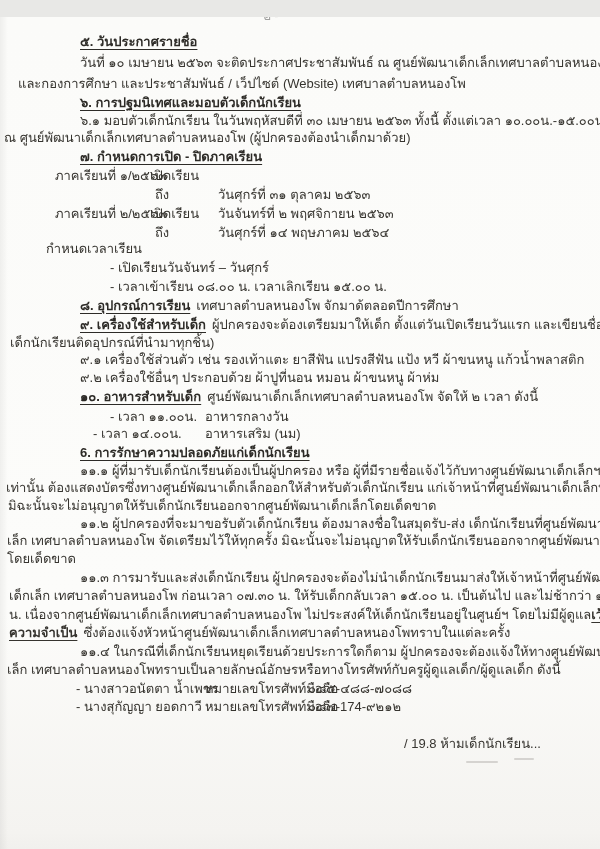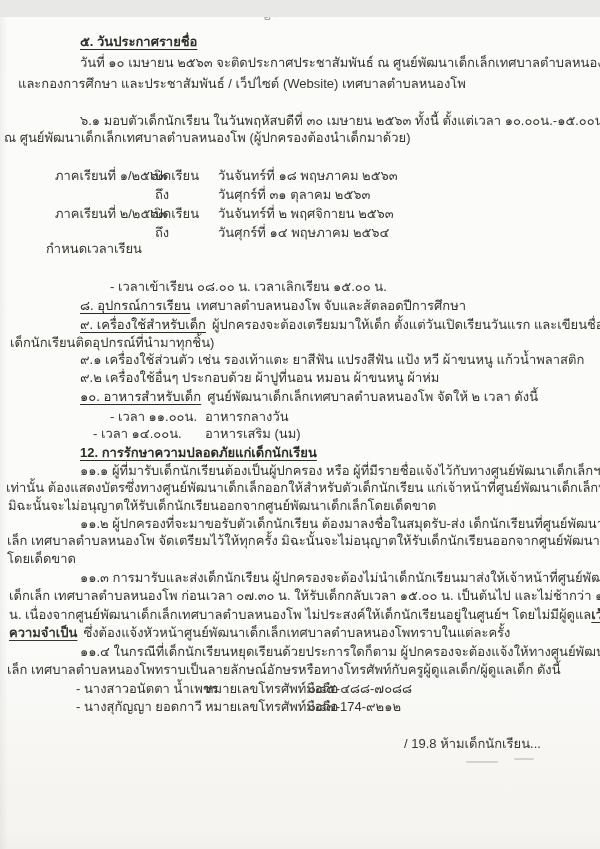--- a/index.html
+++ b/index.html
@@ -9,21 +9,21 @@
     margin:17px auto;
     background:linear-gradient(180deg,#fbfbf9 0%,#fcfcfa 70%,#f4f3f0 96%,#eeedea 100%);
     overflow:hidden;
     font-family:"Liberation Sans","DejaVu Sans",sans-serif;
     font-size:13px;
     color:#36342f;
     line-height:16px;
   }
   .ln{position:absolute;white-space:nowrap;}
   .h{font-weight:700;text-decoration:underline;text-underline-offset:3px;color:#2d2b27;}
-  .hx{font-weight:400;text-decoration:underline;text-underline-offset:3px;color:#2d2b27;}
+  .hx{font-weight:700;text-decoration:underline;text-underline-offset:3px;color:#2d2b27;}
   .after-h{margin-left:6px;}
   .cell{position:absolute;white-space:nowrap;}
   .pagemark{opacity:.55;font-size:12px;color:#555;}
   .u{font-weight:700;text-decoration:underline;text-underline-offset:3px;}
   .stray{position:absolute;color:#8a8a86;font-size:12px;transform:rotate(12deg);opacity:.8;}
   .smudge{position:absolute;background:#b9b7b2;height:2px;opacity:.55;border-radius:1px;}
   .edge-shade{position:absolute;left:0;top:0;width:8px;height:100%;
     background:linear-gradient(90deg,rgba(0,0,0,.05),rgba(0,0,0,0));}
 </style>
 </head>
@@ -31,61 +31,63 @@
 
 <div class="page">
   <div class="edge-shade"></div>
 
   <div class="ln pagemark" style="top:-9px;left:263px">๒ -</div>
 
   <div class="ln h" style="top:17px;left:80px">๕. วันประกาศรายชื่อ</div>
   <div class="ln" style="top:38px;left:80px">วันที่ ๑๐ เมษายน ๒๕๖๓  จะติดประกาศประชาสัมพันธ์ ณ ศูนย์พัฒนาเด็กเล็กเทศบาลตำบลหนองโพ</div>
   <div class="ln" style="top:59px;left:18px">และกองการศึกษา และประชาสัมพันธ์ / เว็ปไซต์ (Website) เทศบาลตำบลหนองโพ</div>
 
+  <div class="ln h" style="top:78px;left:80px">๖. การปฐมนิเทศและมอบตัวเด็กนักเรียน</div>
   <div class="ln" style="top:96px;left:80px">๖.๑ มอบตัวเด็กนักเรียน ในวันพฤหัสบดีที่ ๓๐ เมษายน ๒๕๖๓  ทั้งนี้ ตั้งแต่เวลา ๑๐.๐๐น.-๑๕.๐๐น.</div>
   <div class="ln" style="top:113px;left:4px">ณ ศูนย์พัฒนาเด็กเล็กเทศบาลตำบลหนองโพ (ผู้ปกครองต้องนำเด็กมาด้วย)</div>
 
+  <div class="ln h" style="top:132px;left:80px">๗. กำหนดการเปิด - ปิดภาคเรียน</div>
 
   <span class="cell" style="top:151px;left:55px">ภาคเรียนที่ ๑/๒๕๖๓</span>
   <span class="cell" style="top:151px;left:150px">เปิดเรียน</span>
-  <span class="cell" style="top:151px;left:218px">วันจันทร์ที่ ๑๘ พฤษภาคม ๒๕๖๓</span>
 
   <span class="cell" style="top:170px;left:155px">ถึง</span>
   <span class="cell" style="top:170px;left:218px">วันศุกร์ที่ ๓๑ ตุลาคม ๒๕๖๓</span>
 
   <span class="cell" style="top:189px;left:55px">ภาคเรียนที่ ๒/๒๕๖๓</span>
   <span class="cell" style="top:189px;left:150px">เปิดเรียน</span>
   <span class="cell" style="top:189px;left:218px">วันจันทร์ที่ ๒ พฤศจิกายน ๒๕๖๓</span>
 
   <span class="cell" style="top:208px;left:155px">ถึง</span>
   <span class="cell" style="top:208px;left:218px">วันศุกร์ที่ ๑๔ พฤษภาคม ๒๕๖๔</span>
 
   <div class="ln" style="top:224px;left:46px">กำหนดเวลาเรียน</div>
+  <div class="ln" style="top:243px;left:110px">-    เปิดเรียนวันจันทร์ – วันศุกร์</div>
   <div class="ln" style="top:262px;left:110px">-    เวลาเข้าเรียน  ๐๘.๐๐ น.  เวลาเลิกเรียน ๑๕.๐๐ น.</div>
 
   <div class="ln" style="top:281px;left:80px">
-    <span class="hx">๘. อุปกรณ์การเรียน</span><span class="after-h">เทศบาลตำบลหนองโพ จับและส้ตลอดปีการศึกษา</span>
+    <span class="hx">๘. อุปกรณ์การเรียน</span><span class="after-h">เทศบาลตำบลหนองโพ จักมาด้ตลอดปีการศึกษา</span>
   </div>
 
   <div class="ln" style="top:300px;left:80px">
     <span class="hx">๙. เครื่องใช้สำหรับเด็ก</span><span class="after-h">ผู้ปกครองจะต้องเตรียมมาให้เด็ก ตั้งแต่วันเปิดเรียนวันแรก และเขียนชื่อเด็ก</span>
   </div>
   <div class="ln" style="top:318px;left:10px">เด็กนักเรียนติดอุปกรณ์ที่นำมาทุกชิ้น)</div>
   <div class="ln" style="top:335px;left:80px">๙.๑ เครื่องใช้ส่วนตัว เช่น รองเท้าแตะ ยาสีฟัน แปรงสีฟัน แป้ง หวี ผ้าขนหนู แก้วน้ำพลาสติก</div>
   <div class="ln" style="top:353px;left:80px">๙.๒ เครื่องใช้อื่นๆ ประกอบด้วย ผ้าปูที่นอน หมอน ผ้าขนหนู ผ้าห่ม</div>
 
   <div class="ln" style="top:372px;left:80px">
     <span class="hx">๑๐. อาหารสำหรับเด็ก</span><span class="after-h">ศูนย์พัฒนาเด็กเล็กเทศบาลตำบลหนองโพ จัดให้ ๒ เวลา ดังนี้</span>
   </div>
   <span class="cell" style="top:392px;left:110px">- เวลา ๑๑.๐๐น.</span>
   <span class="cell" style="top:392px;left:205px">อาหารกลางวัน</span>
   <span class="cell" style="top:409px;left:93px">- เวลา ๑๔.๐๐น.</span>
   <span class="cell" style="top:409px;left:205px">อาหารเสริม (นม)</span>
 
-  <div class="ln h" style="top:428px;left:80px">12. การรักษาความปลอดภัยแก่เด็กนักเรียน</div>
+  <div class="ln h" style="top:428px;left:80px">6. การรักษาความปลอดภัยแก่เด็กนักเรียน</div>
 
   <div class="ln" style="top:446px;left:80px">๑๑.๑ ผู้ที่มารับเด็กนักเรียนต้องเป็นผู้ปกครอง หรือ ผู้ที่มีรายชื่อแจ้งไว้กับทางศูนย์พัฒนาเด็กเล็กฯ</div>
   <div class="ln" style="top:463px;left:6px">เท่านั้น ต้องแสดงบัตรซึ่งทางศูนย์พัฒนาเด็กเล็กออกให้สำหรับตัวเด็กนักเรียน แก่เจ้าหน้าที่ศูนย์พัฒนาเด็กเล็กทุกครั้ง</div>
   <div class="ln" style="top:481px;left:8px">มิฉะนั้นจะไม่อนุญาตให้รับเด็กนักเรียนออกจากศูนย์พัฒนาเด็กเล็กโดยเด็ดขาด</div>
 
   <div class="ln" style="top:499px;left:80px">๑๑.๒ ผู้ปกครองที่จะมาขอรับตัวเด็กนักเรียน ต้องมาลงชื่อในสมุดรับ-ส่ง เด็กนักเรียนที่ศูนย์พัฒนาเด็ก</div>
   <div class="ln" style="top:516px;left:7px">เล็ก เทศบาลตำบลหนองโพ จัดเตรียมไว้ให้ทุกครั้ง มิฉะนั้นจะไม่อนุญาตให้รับเด็กนักเรียนออกจากศูนย์พัฒนาเด็กเล็ก</div>
   <div class="ln" style="top:534px;left:7px">โดยเด็ดขาด</div>
 
   <div class="ln" style="top:553px;left:80px">๑๑.๓ การมารับและส่งเด็กนักเรียน ผู้ปกครองจะต้องไม่นำเด็กนักเรียนมาส่งให้เจ้าหน้าที่ศูนย์พัฒนา</div>

